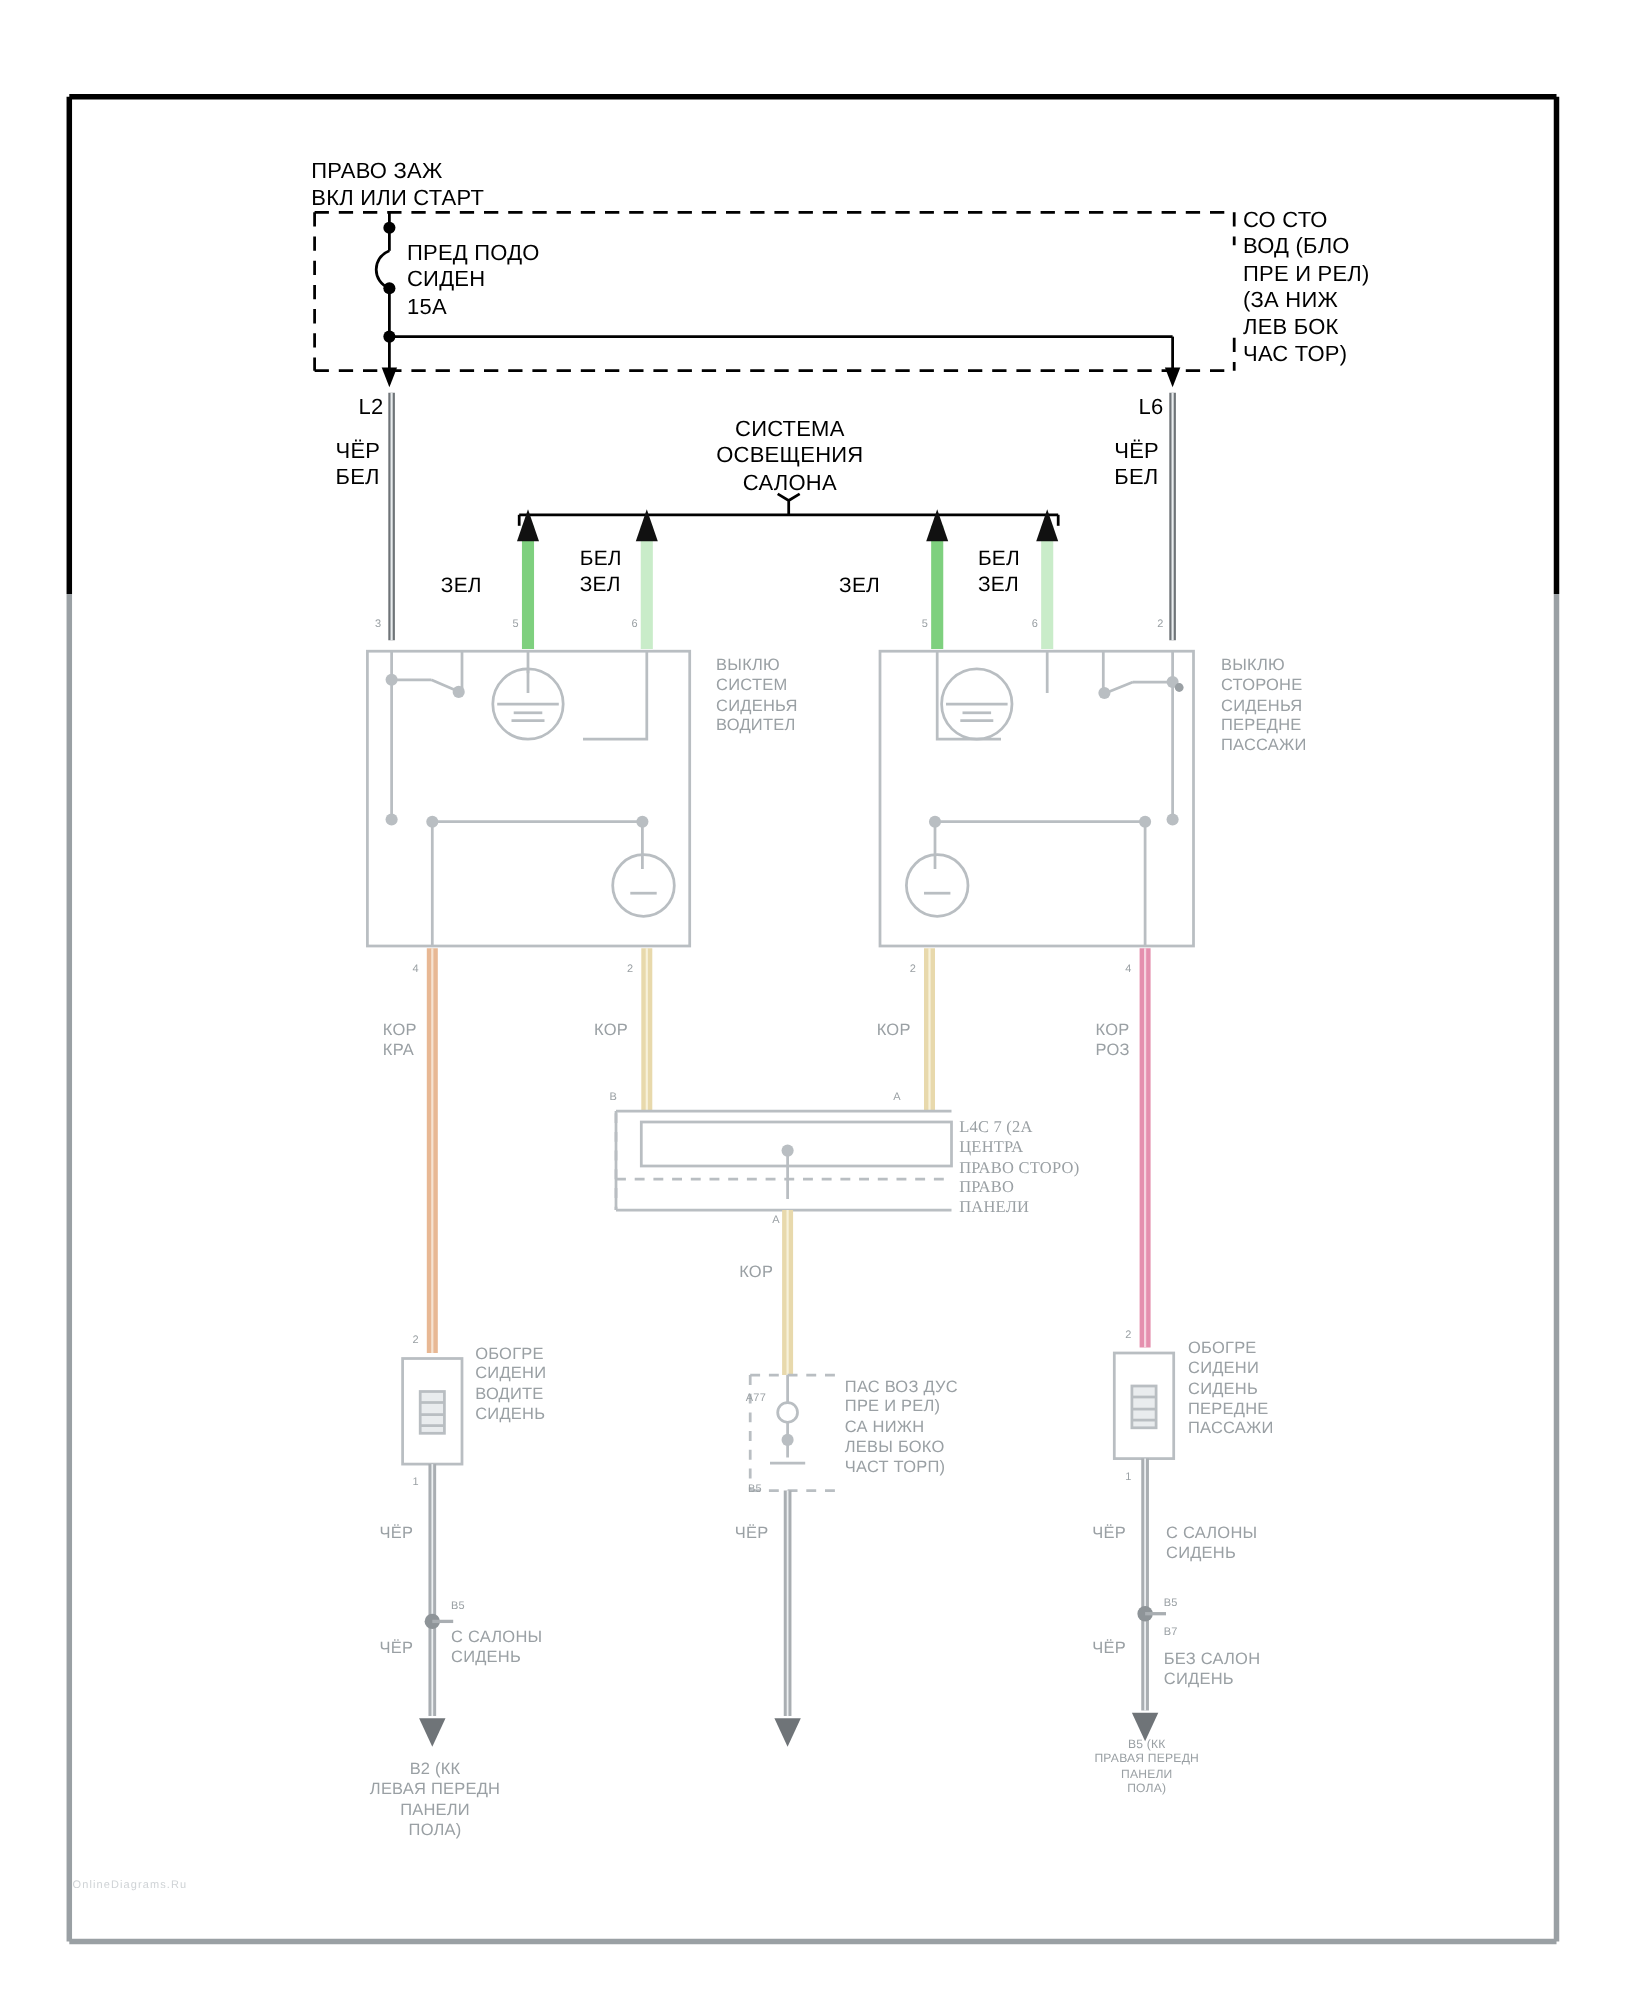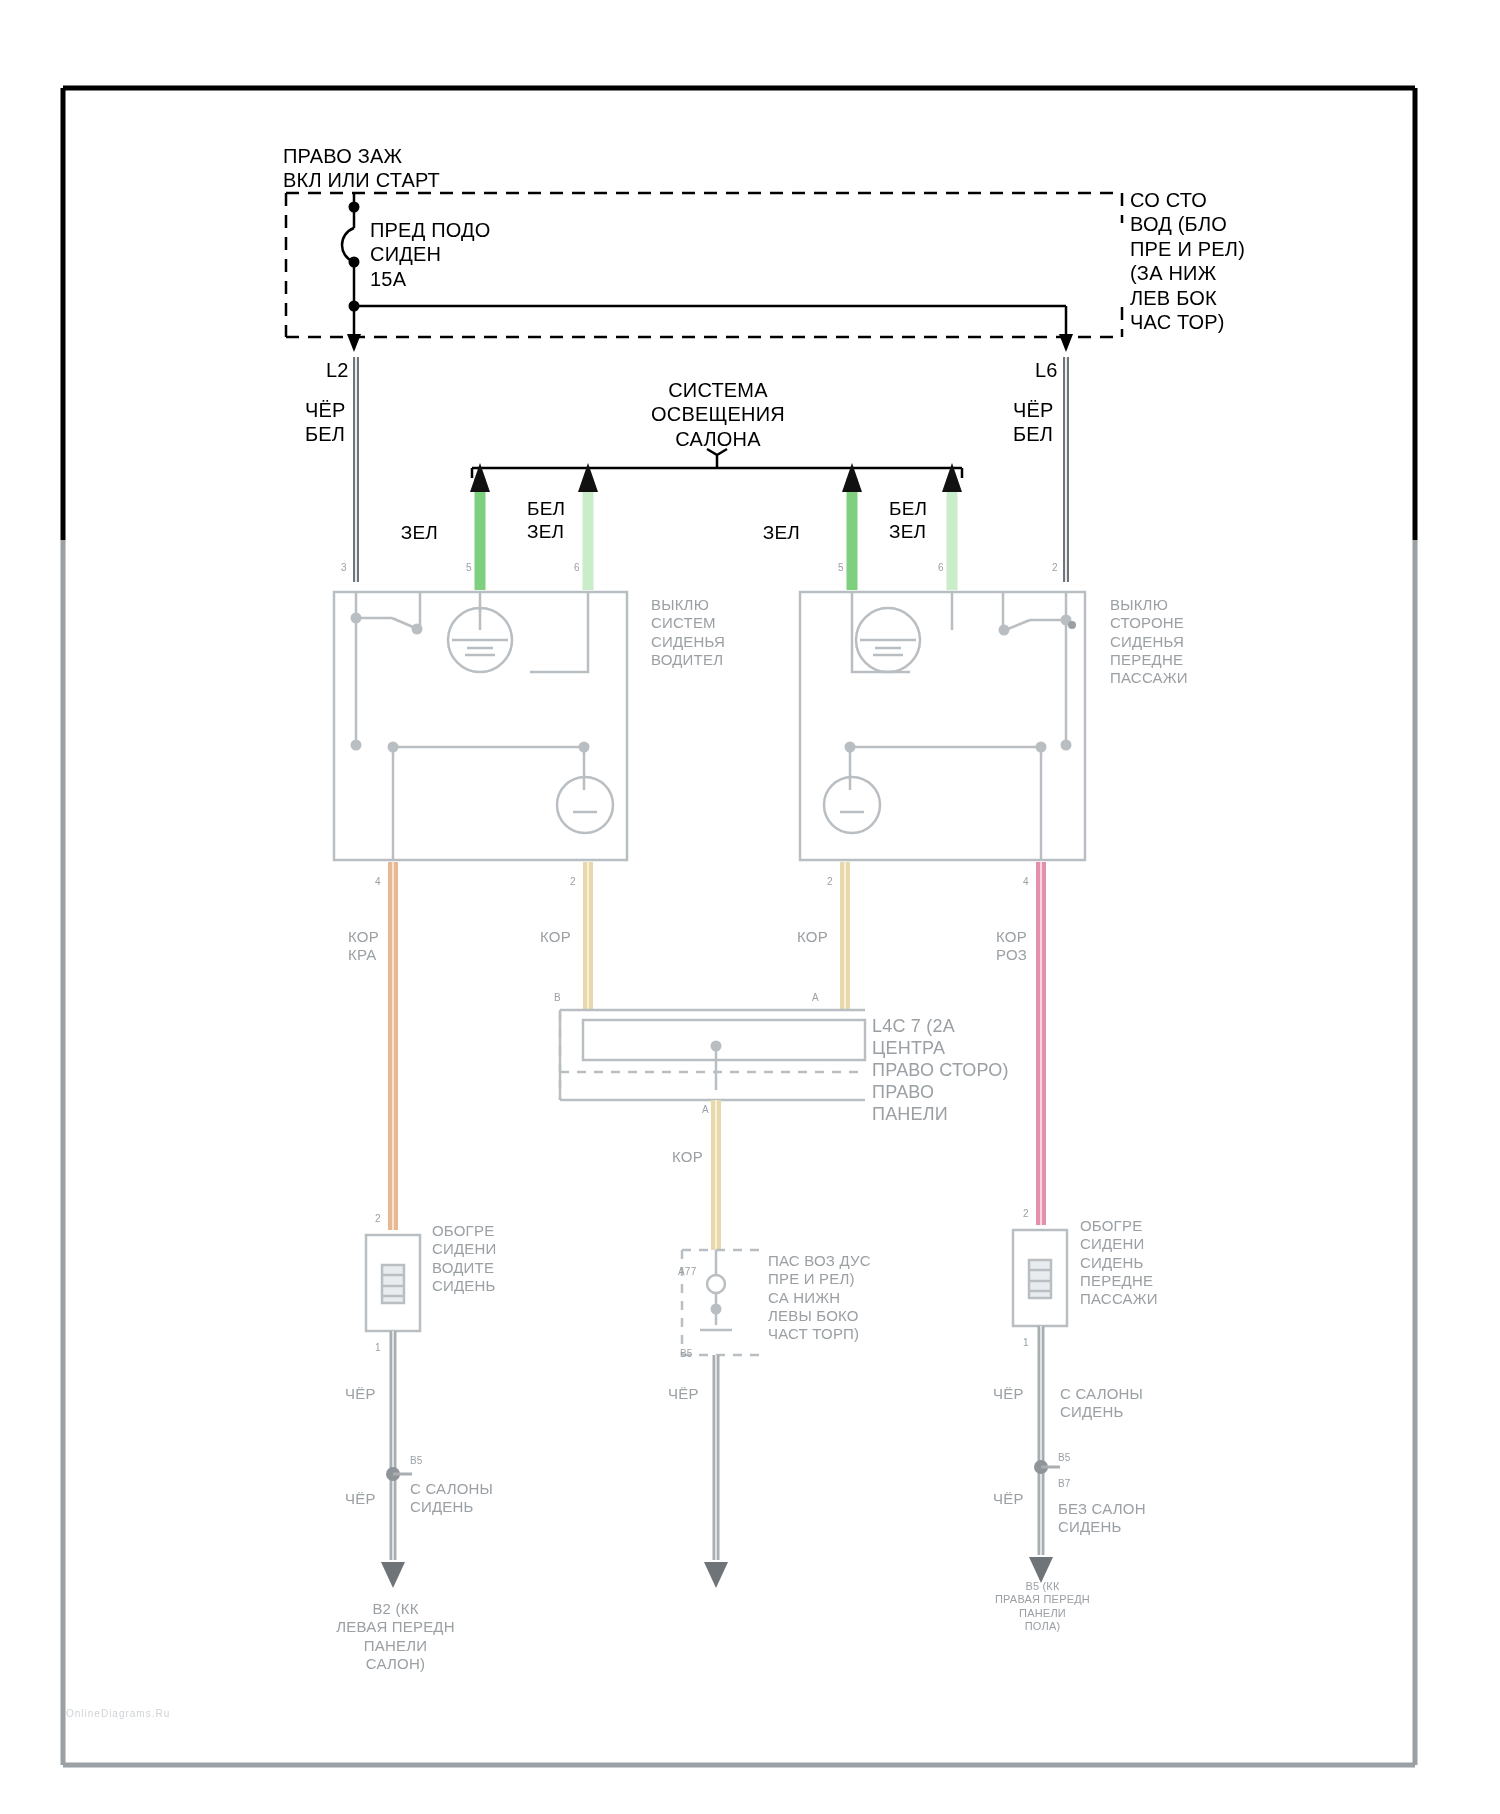--- a/index.html
+++ b/index.html
@@ -310,21 +310,21 @@
 КРА</div>
   <div class="lbl faded" style="left:540px; top:928px; font-size:15px;">КОР</div>
   <div class="lbl faded" style="left:797px; top:928px; font-size:15px;">КОР</div>
   <div class="lbl faded" style="left:996px; top:928px; font-size:15px;">КОР
 РОЗ</div>
 
   <div class="lbl faded tiny" style="left:554px; top:992px;">B</div>
   <div class="lbl faded tiny" style="left:812px; top:992px;">A</div>
   <div class="lbl faded tiny" style="left:702px; top:1104px;">A</div>
 
-  <div class="lbl faded" style="left:872px; top:1016px; font-size:18px;">L4C 7 (2A
+  <div class="lbl faded" style="left:872px; top:1016px; font-size:15px;font-family:Liberation Serif, serif;">L4C 7 (2A
 ЦЕНТРА
 ПРАВО СТОРО)
 ПРАВО
 ПАНЕЛИ</div>
 
   <div class="lbl faded" style="left:672px; top:1148px; font-size:15px;">КОР</div>
 
   <div class="lbl faded tiny" style="left:375px; top:1213px;">2</div>
   <div class="lbl faded" style="left:432px; top:1222px; font-size:15px;">ОБОГРЕ
 СИДЕНИ
@@ -362,21 +362,21 @@
   <div class="lbl faded" style="left:1060px; top:1385px; font-size:15px;">С САЛОНЫ
 СИДЕНЬ</div>
   <div class="lbl faded tiny" style="left:1058px; top:1452px;">B5</div>
   <div class="lbl faded tiny" style="left:1058px; top:1478px;">B7</div>
   <div class="lbl faded" style="left:1058px; top:1500px; font-size:15px;">БЕЗ САЛОН
 СИДЕНЬ</div>
 
   <div class="lbl faded c" style="left:273px; top:1600px; width:245px; font-size:15px;">B2 (КК
 ЛЕВАЯ ПЕРЕДН
 ПАНЕЛИ
-САЛОН)</div>
+ПОЛА)</div>
   <div class="lbl faded c" style="left:920px; top:1580px; width:245px; font-size:11px;">B5 (КК
 ПРАВАЯ ПЕРЕДН
 ПАНЕЛИ
 ПОЛА)</div>
 
   <div class="wm">OnlineDiagrams.Ru</div>
 
 </div>
 
 </body></html>

